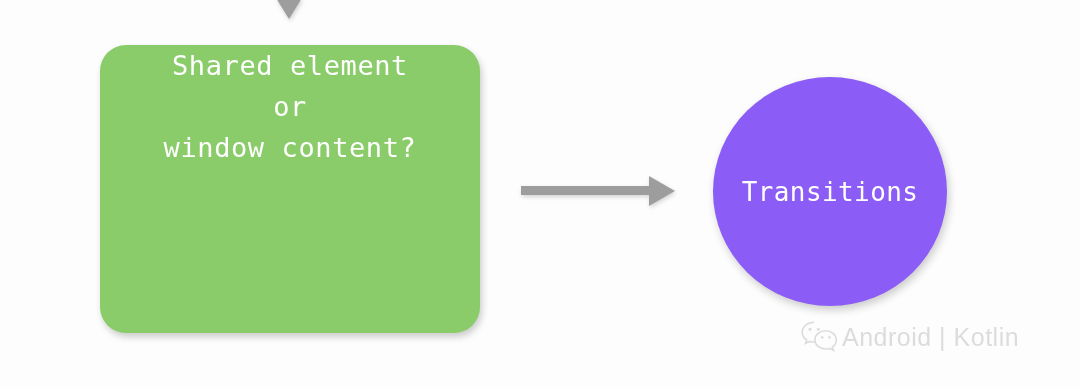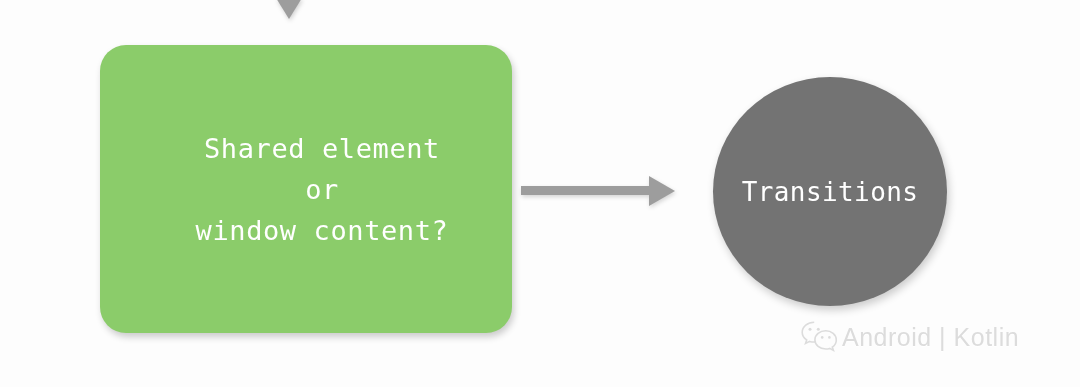--- a/index.html
+++ b/index.html
@@ -33,23 +33,22 @@
   .decision-box {
     position: absolute;
     left: 100px;
     top: 45px;
     width: 380px;
     height: 288px;
     background: #8bcc6a;
     border-radius: 26px;
     box-shadow: 2px 4px 7px rgba(0,0,0,0.20);
     display: flex;
-    align-items: center;
+    align-items: flex-start;
     justify-content: center;
-    padding-left: 32px;
   }
   .decision-text {
     font-family: "DejaVu Sans Mono", "Liberation Mono", monospace;
     font-size: 27px;
     line-height: 41px;
     color: #ffffff;
     text-align: center;
     letter-spacing: 0.6px;
     white-space: pre-line;
     user-select: none;
@@ -65,21 +64,21 @@
     filter: drop-shadow(1px 2px 2px rgba(0,0,0,0.16));
   }
 
   
   .circle-node {
     position: absolute;
     left: 713px;
     top: 77px;
     width: 234px;
     height: 229px;
-    background: #737373;
+    background: #8b5cf6;
     border-radius: 50%;
     box-shadow: 2px 4px 8px rgba(0,0,0,0.20);
     display: flex;
     align-items: center;
     justify-content: center;
   }
   .circle-text {
     font-family: "DejaVu Sans Mono", "Liberation Mono", monospace;
     font-size: 26px;
     color: #ffffff;

